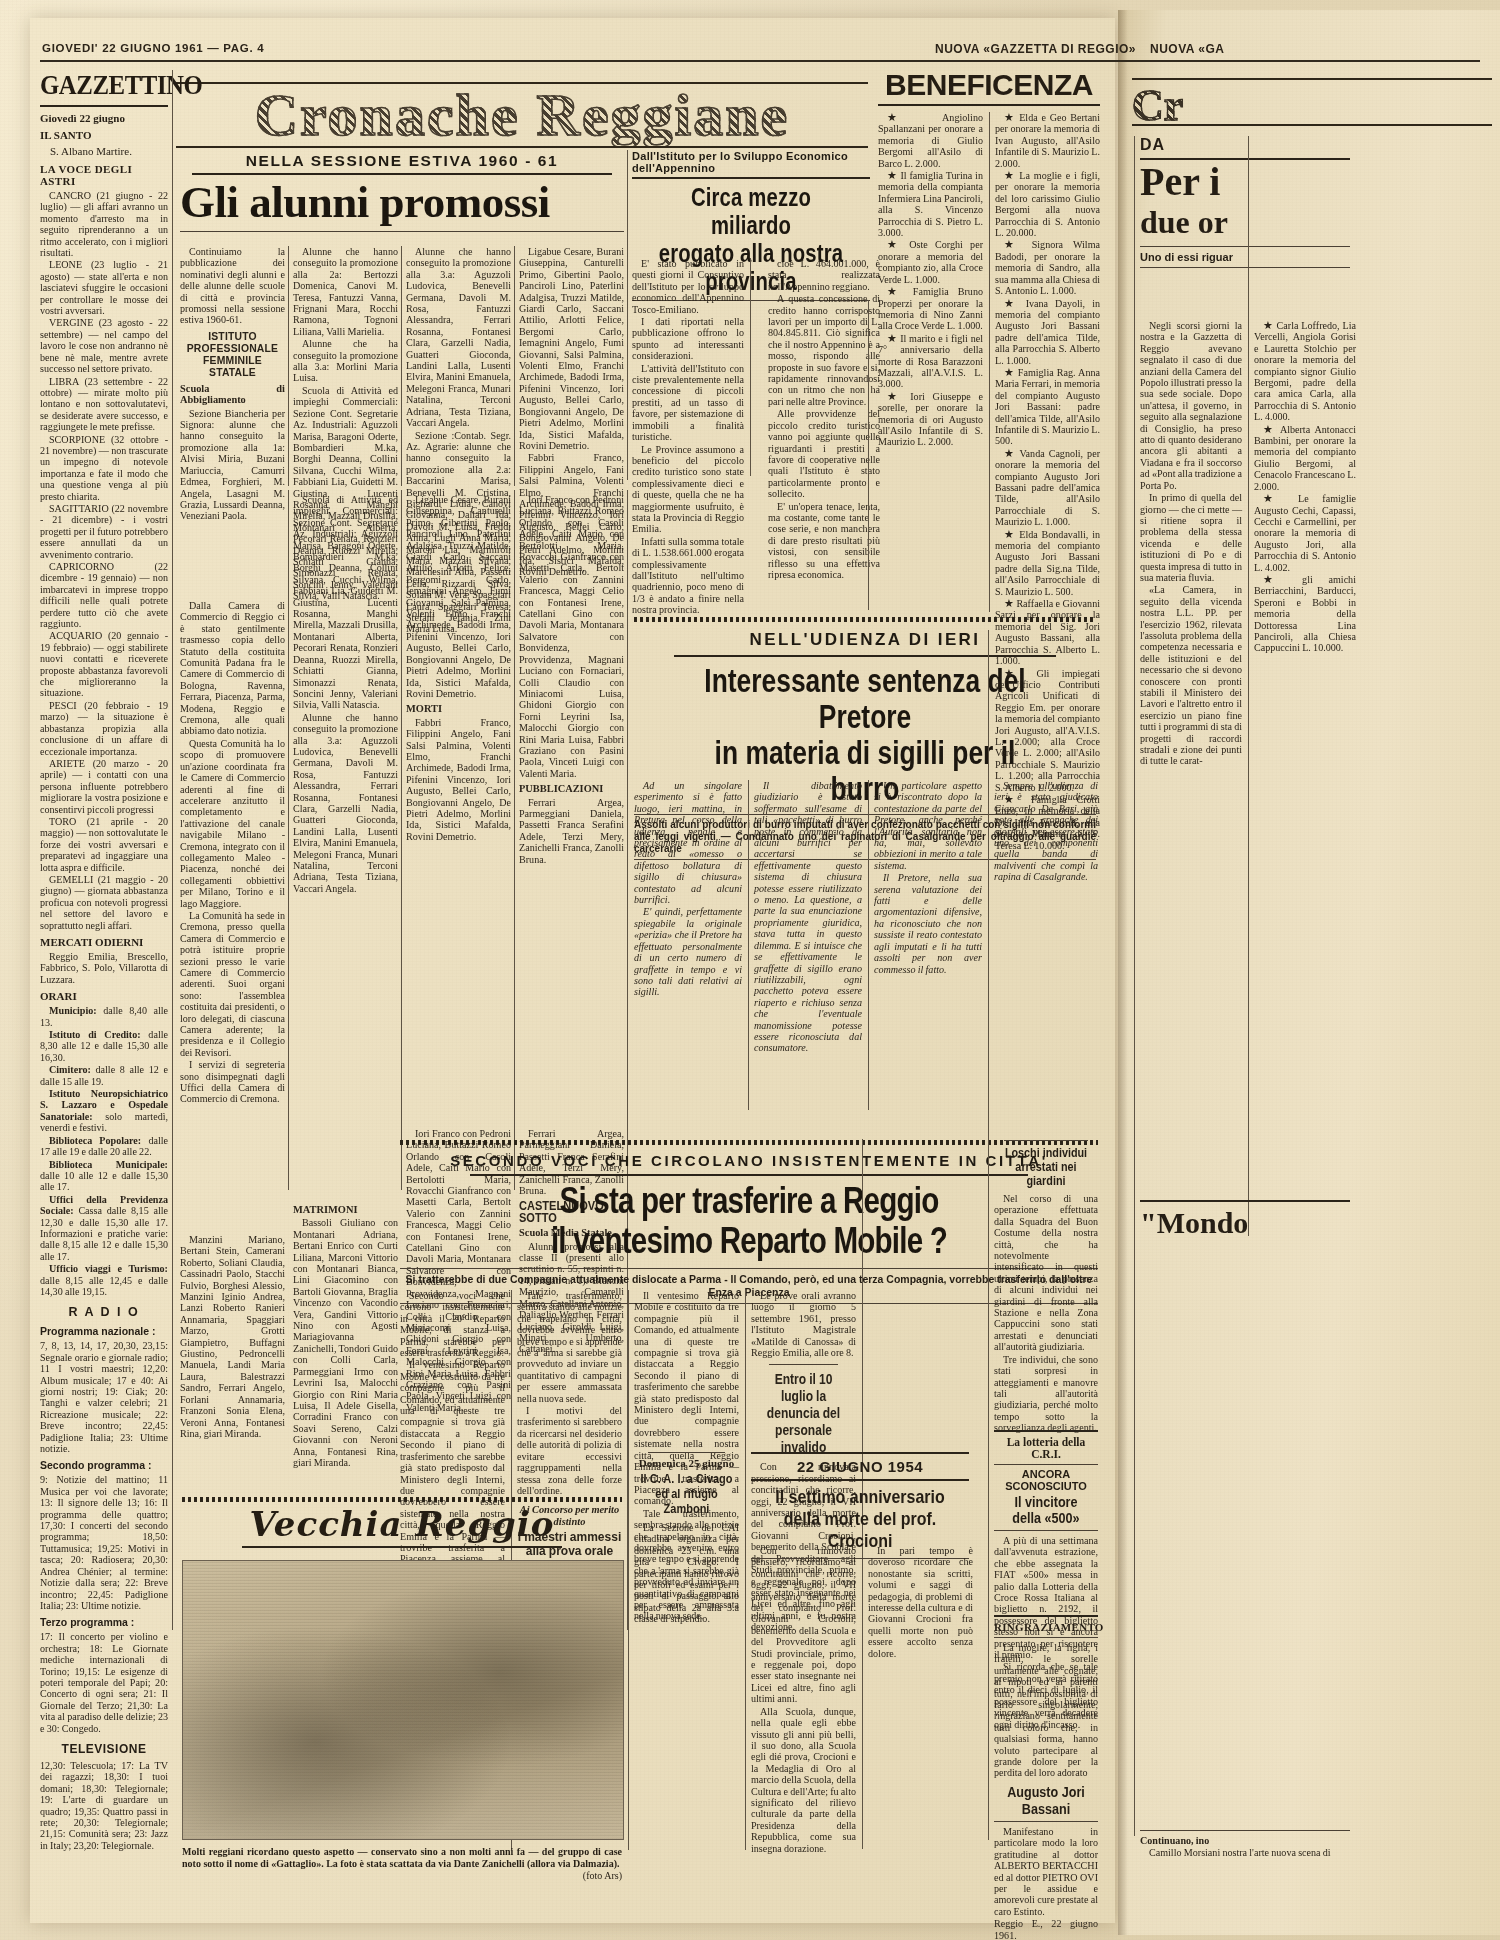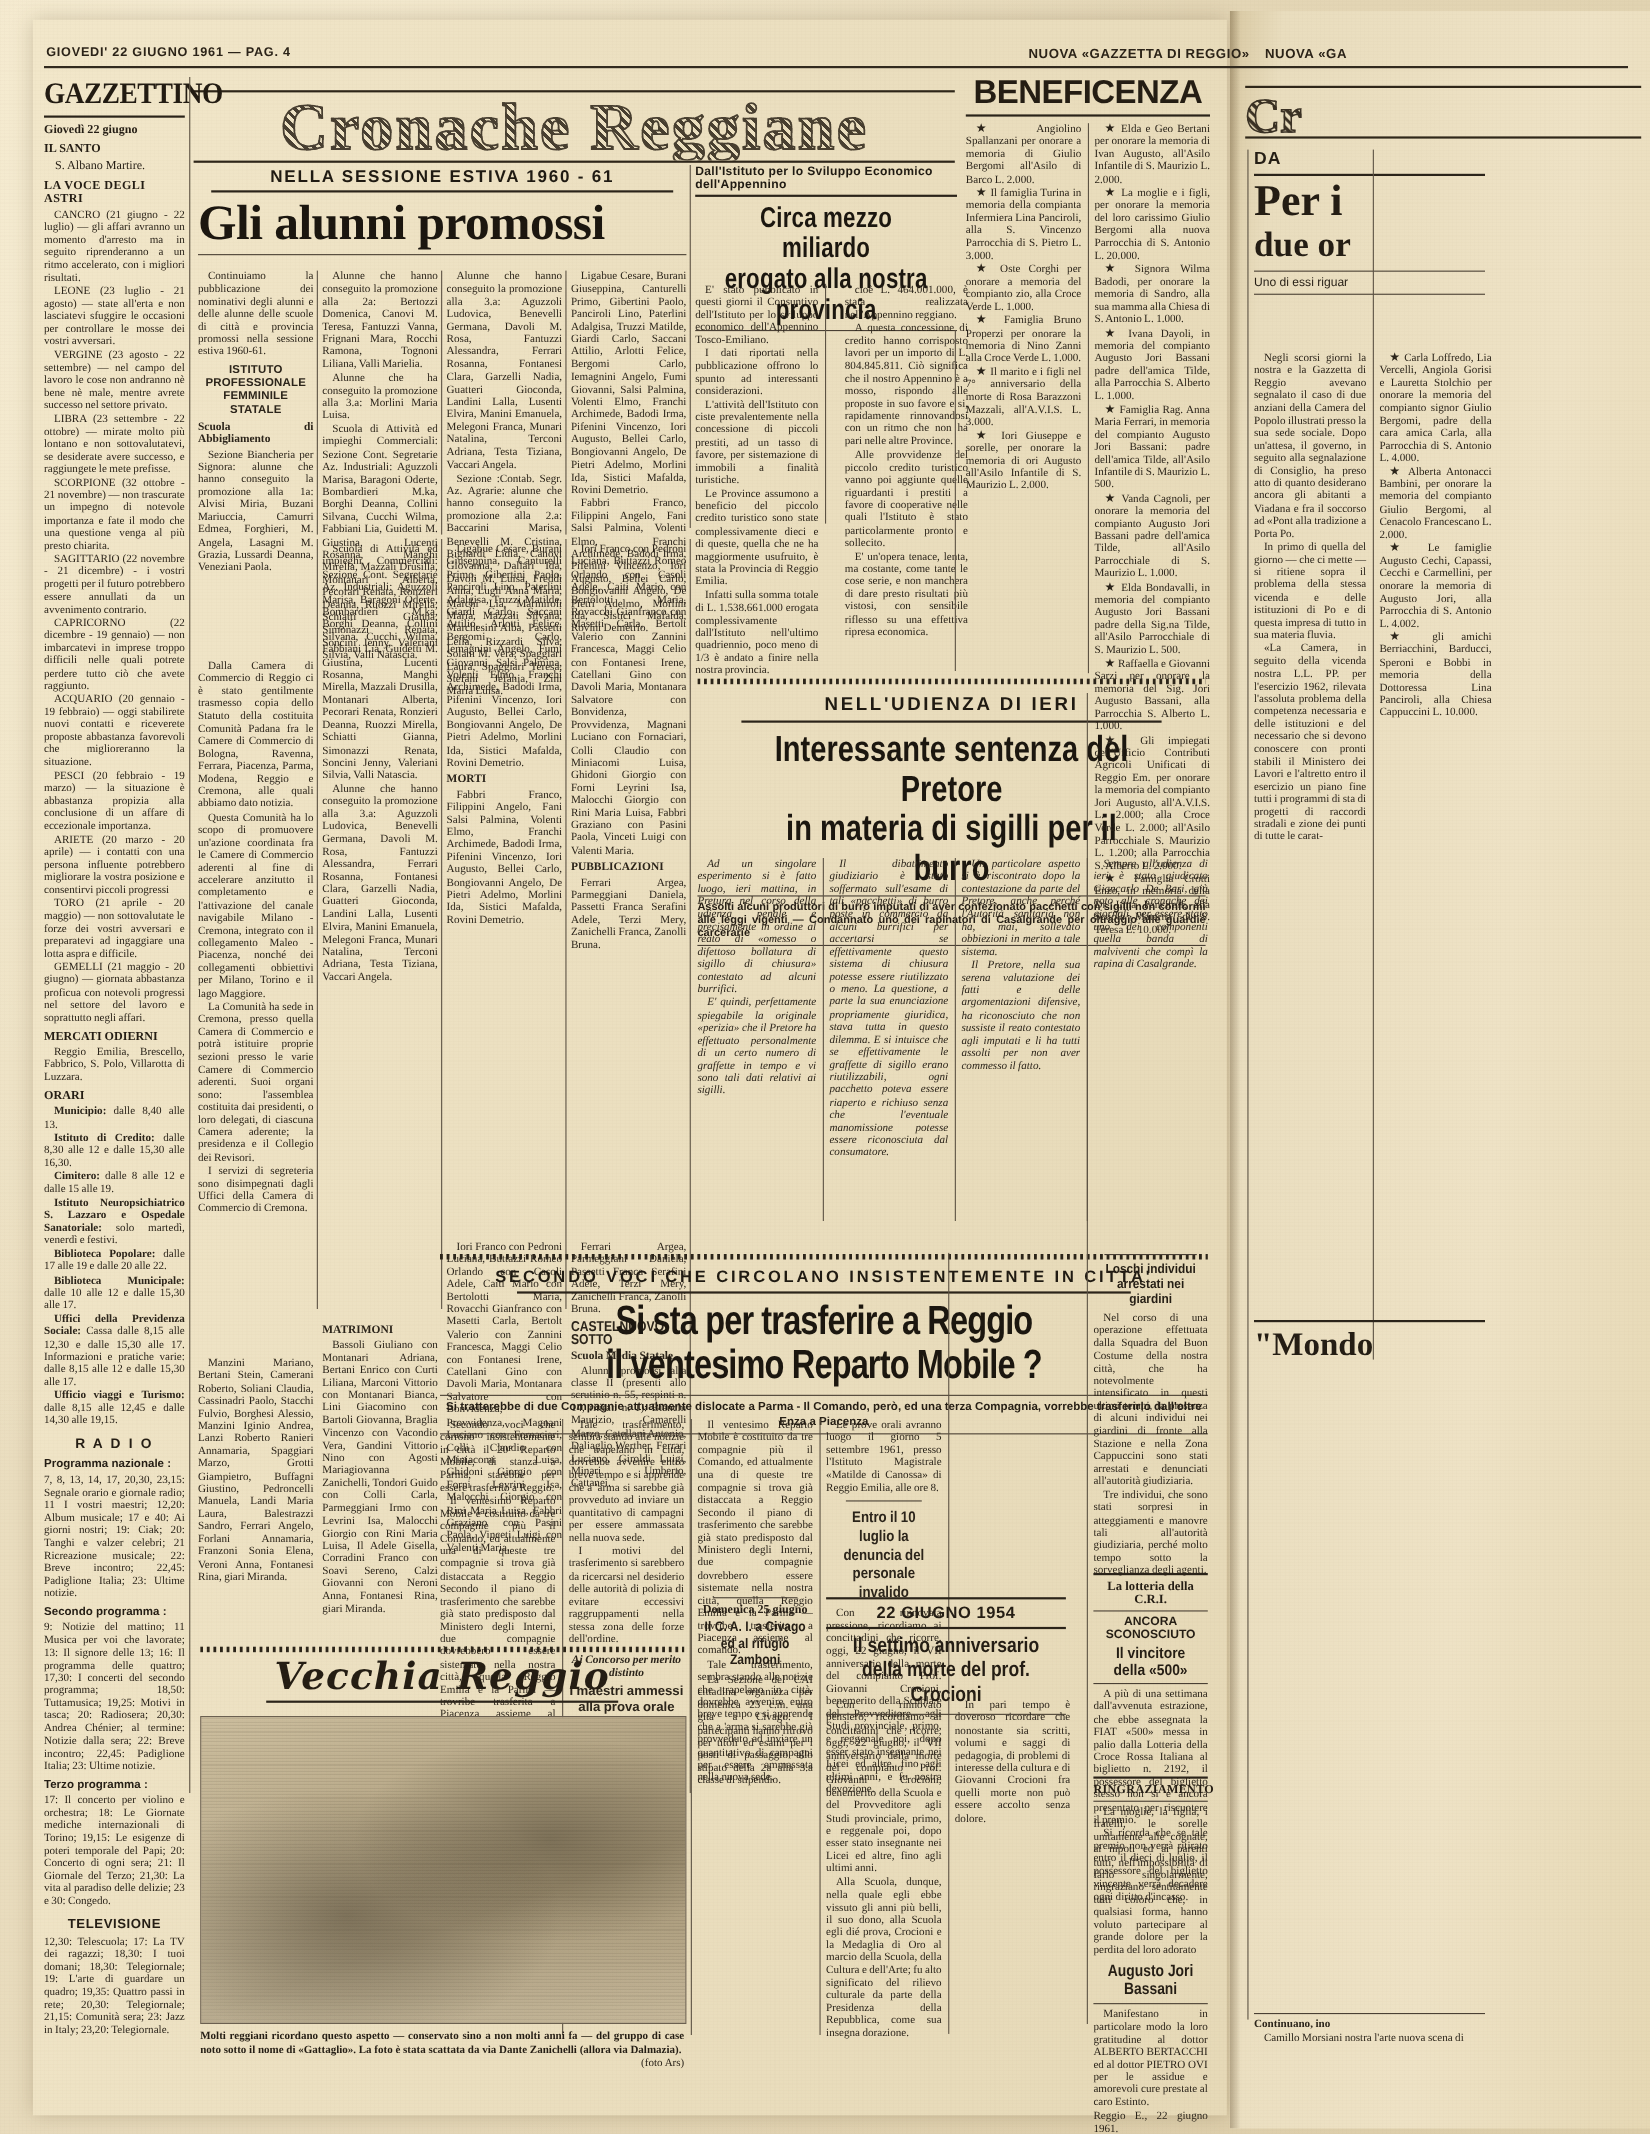--- a/index.html
+++ b/index.html
@@ -468,21 +468,21 @@
     </div>
 
   </div>
 
   <div style="position:absolute;left:1140px;top:136px;width:210px;">
     <div style="font-family:'Liberation Sans',sans-serif;font-weight:bold;font-size:16px;letter-spacing:1px;">DA</div>
     <div class="rule" style="margin:4px 0 0;"></div>
     <div style="font-family:'Liberation Serif',serif;font-weight:bold;font-size:40px;line-height:44px;">Per i</div>
     <div style="font-family:'Liberation Serif',serif;font-weight:bold;font-size:32px;line-height:36px;">due or</div>
     <div class="rule-thin" style="margin:6px 0 4px;"></div>
-    <div style="font-family:'Liberation Sans',sans-serif;font-weight:normal;font-size:11px;">Uno di essi riguar</div>
+    <div style="font-family:'Liberation Sans',sans-serif;font-weight:bold;font-size:11px;">Uno di essi riguar</div>
     <div class="rule-thin" style="margin:4px 0 0;"></div>
   </div>
   <div style="position:absolute;left:1140px;top:320px;width:102px;" class="body-txt">
     <p>Negli scorsi giorni la nostra e la Gazzetta di Reggio avevano segnalato il caso di due anziani della Camera del Popolo illustrati presso la sua sede sociale. Dopo un'attesa, il governo, in seguito alla segnalazione di Consiglio, ha preso atto di quanto desiderano ancora gli abitanti a Viadana e fra il soccorso ad «Pont alla tradizione a Porta Po.</p>
     <p>In primo di quella del giorno — che ci mette — si ritiene sopra il problema della stessa vicenda e delle istituzioni di Po e di questa impresa di tutto in sua materia fluvia.</p>
     <p>«La Camera, in seguito della vicenda nostra L.L. PP. per l'esercizio 1962, rilevata l'assoluta problema della competenza necessaria e delle istituzioni e del necessario che si devono conoscere con pronti stabili il Ministero dei Lavori e l'altretto entro il esercizio un piano fine tutti i programmi di sta di progetti di raccordi stradali e zione dei punti di tutte le carat-</p>
   </div>
   <div style="position:absolute;left:1254px;top:320px;width:102px;" class="body-txt">
     <p><span class="star">★</span> <span>Carla Loffredo, Lia Vercelli, Angiola Gorisi e Lauretta Stolchio per onorare la memoria del compianto signor Giulio Bergomi, padre della cara amica Carla, alla Parrocchia di S. Antonio L. 4.000.</span></p>
     <p><span class="star">★</span> <span>Alberta Antonacci Bambini, per onorare la memoria del compianto Giulio Bergomi, al Cenacolo Francescano L. 2.000.</span></p>

